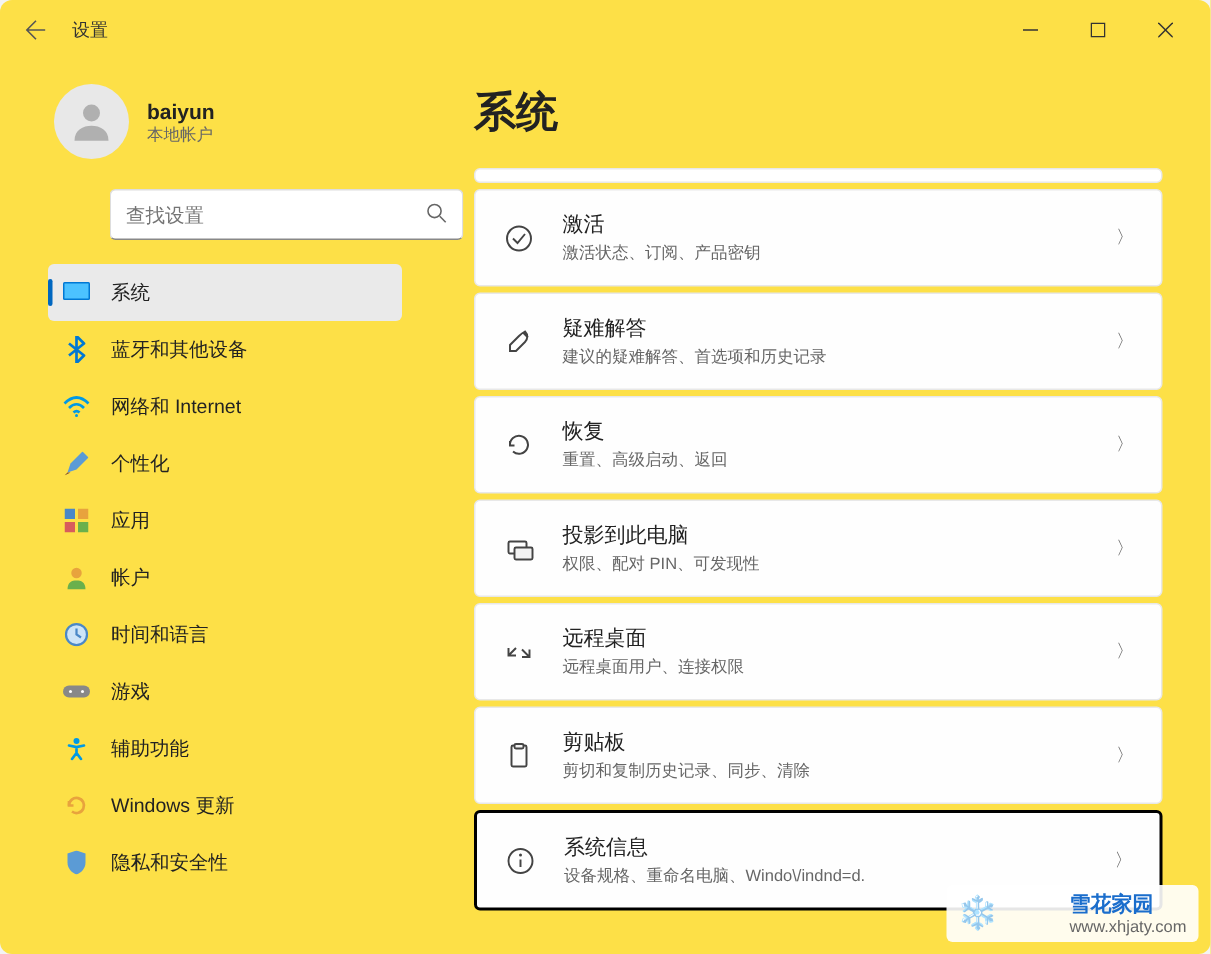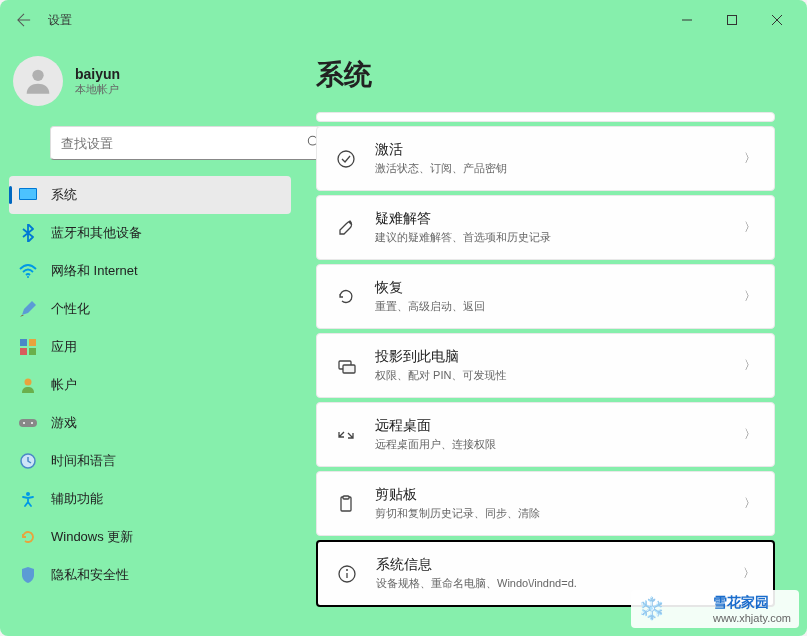--- a/index.html
+++ b/index.html
@@ -5,21 +5,21 @@
     * { margin: 0; padding: 0; box-sizing: border-box; }
     body {
       font-family: "Microsoft YaHei", "Segoe UI", sans-serif;
       background: #f3f3f3;
       width: 807px;
       height: 636px;
       overflow: hidden;
       position: relative;
     }
     .window {
-      background: #86efac;
+      background: #fde047;
       width: 100%;
       height: 100%;
       border-radius: 8px;
       position: relative;
     }
     .titlebar {
       height: 40px;
       display: flex;
       align-items: center;
       padding: 0 8px;
@@ -49,21 +49,21 @@
       justify-content: center;
       color: #333;
       font-size: 11px;
     }
     .content {
       display: flex;
       height: calc(100% - 40px);
     }
     .sidebar {
       width: 300px;
-      padding: 8px 9px;
+      padding: 8px 32px;
     }
     .user-section {
       display: flex;
       align-items: center;
       padding: 8px 4px 20px;
     }
     .avatar {
       width: 50px;
       height: 50px;
       border-radius: 50%;
@@ -301,36 +301,36 @@
           <span class="nav-icon">
               <svg width="16" height="16" viewBox="0 0 16 16">
                 <circle cx="8" cy="5" r="3.5" fill="#e8a33d"></circle>
                 <path d="M2 16 C2 11 5 10 8 10 C11 10 14 11 14 16 Z" fill="#6ab04c"></path>
               </svg>
             </span>
           <span>帐户</span>
         </li>
         <li class="nav-item">
           <span class="nav-icon">
+              <svg width="16" height="16" viewBox="0 0 16 16">
+                <circle cx="8" cy="8" r="7" stroke="#4a88c7" stroke-width="1.5" fill="#cde4f7"></circle>
+                <path d="M8 4 L8 8 L11 10" stroke="#4a88c7" stroke-width="1.5" fill="none"></path>
+              </svg>
+            </span>
+          <span>时间和语言</span>
+        </li>
+        <li class="nav-item">
+          <span class="nav-icon">
               <svg width="18" height="12" viewBox="0 0 18 12">
                 <rect x="0" y="2" width="18" height="8" rx="4" fill="#888"></rect>
                 <circle cx="5" cy="6" r="1" fill="#fff"></circle>
                 <circle cx="13" cy="6" r="1" fill="#fff"></circle>
               </svg>
             </span>
           <span>游戏</span>
-        </li>
-        <li class="nav-item">
-          <span class="nav-icon">
-              <svg width="16" height="16" viewBox="0 0 16 16">
-                <circle cx="8" cy="8" r="7" stroke="#4a88c7" stroke-width="1.5" fill="#cde4f7"></circle>
-                <path d="M8 4 L8 8 L11 10" stroke="#4a88c7" stroke-width="1.5" fill="none"></path>
-              </svg>
-            </span>
-          <span>时间和语言</span>
         </li>
         <li class="nav-item">
           <span class="nav-icon">
               <svg width="16" height="16" viewBox="0 0 16 16">
                 <circle cx="8" cy="3" r="2" fill="#0099e5"></circle>
                 <path d="M3 6 L8 7 L13 6 M8 7 L8 11 L5 15 M8 11 L11 15" stroke="#0099e5" stroke-width="1.8" fill="none" stroke-linecap="round"></path>
               </svg>
             </span>
           <span>辅助功能</span>
         </li>

